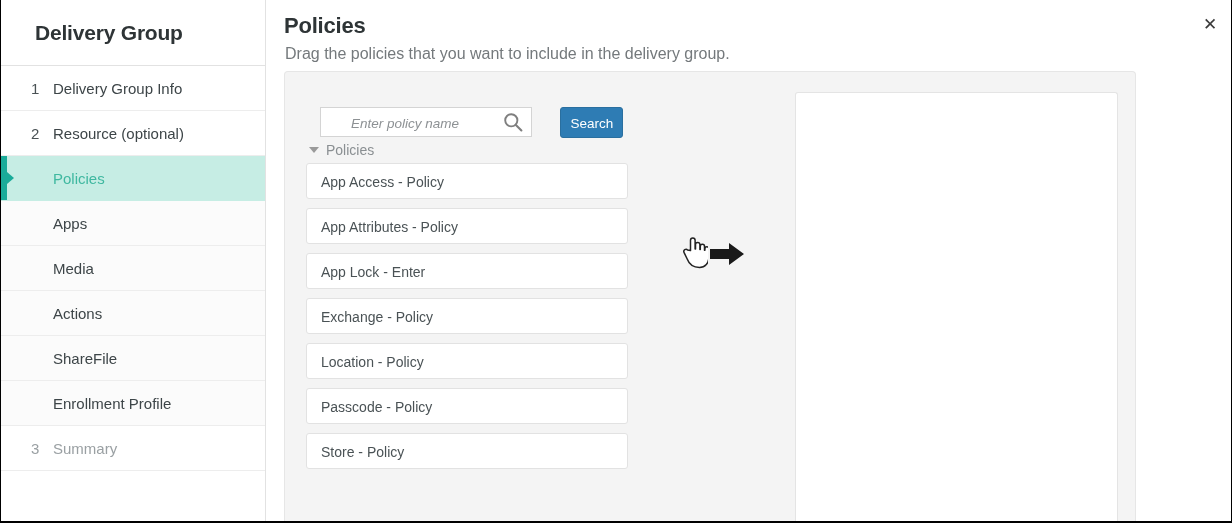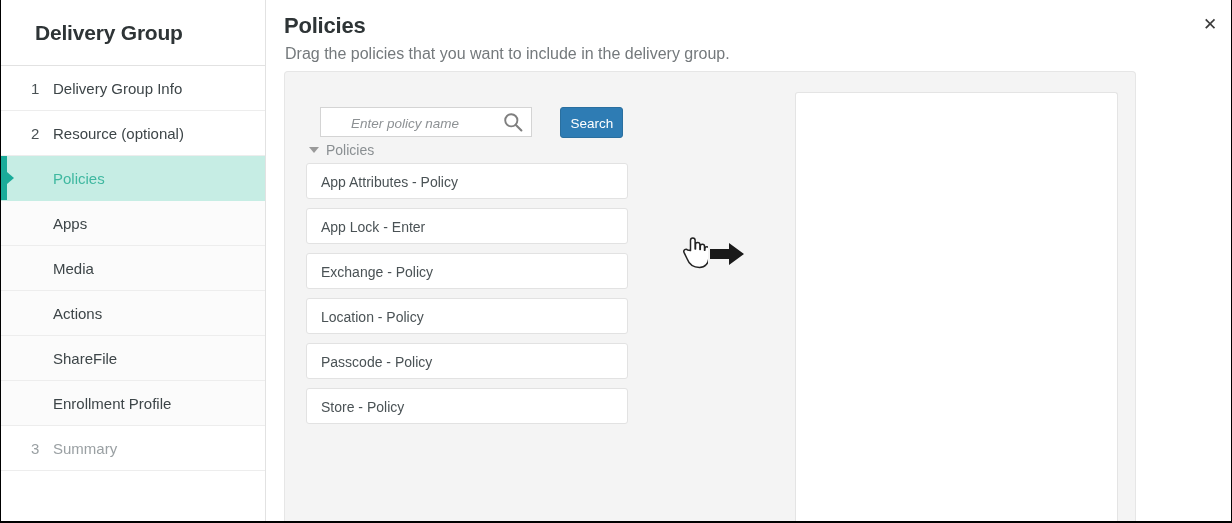--- a/index.html
+++ b/index.html
@@ -368,20 +368,21 @@
         </div>
         <div id="search-btn">Search</div>
       </div>
 
       <div id="group-header">
         <span id="group-caret"></span>
         <span id="group-label">Policies</span>
       </div>
 
       <div id="policy-list">
+          <div class="policy-item">App Access - Policy</div>
           <div class="policy-item">App Attributes - Policy</div>
           <div class="policy-item">App Lock - Enter</div>
           <div class="policy-item">Exchange - Policy</div>
           <div class="policy-item">Location - Policy</div>
           <div class="policy-item">Passcode - Policy</div>
           <div class="policy-item">Store - Policy</div>
         </div>
 
       <div id="drag-indicator">
         <span id="hand-cursor">

